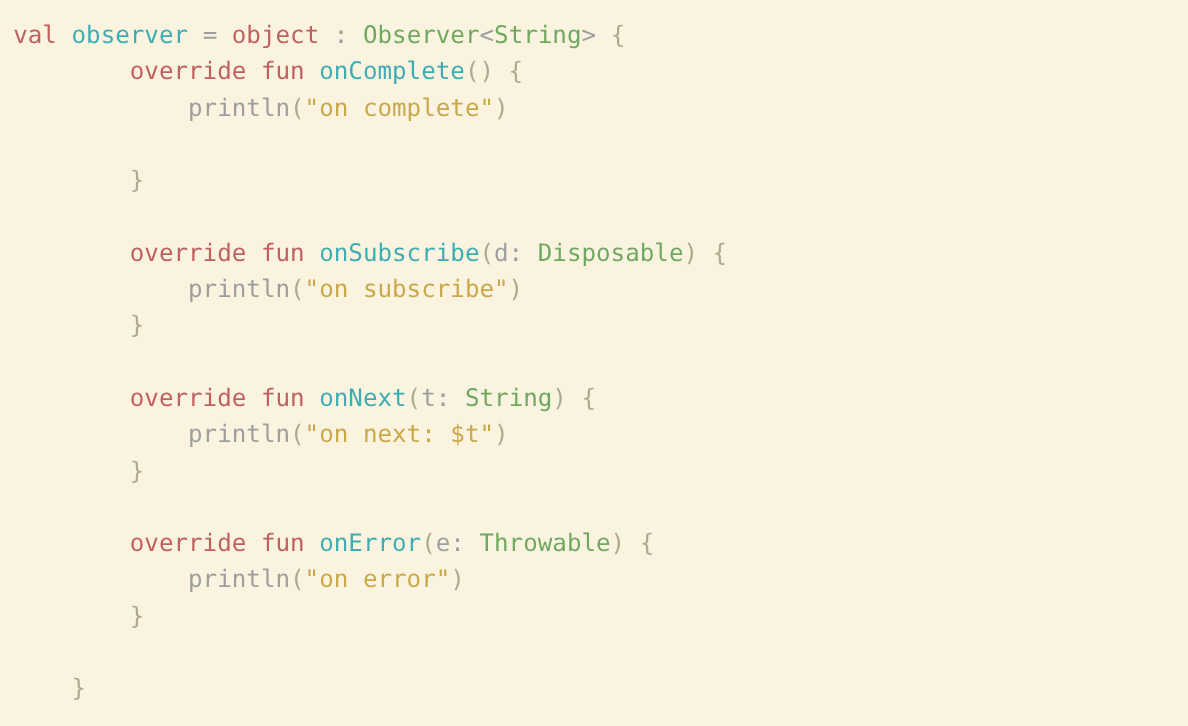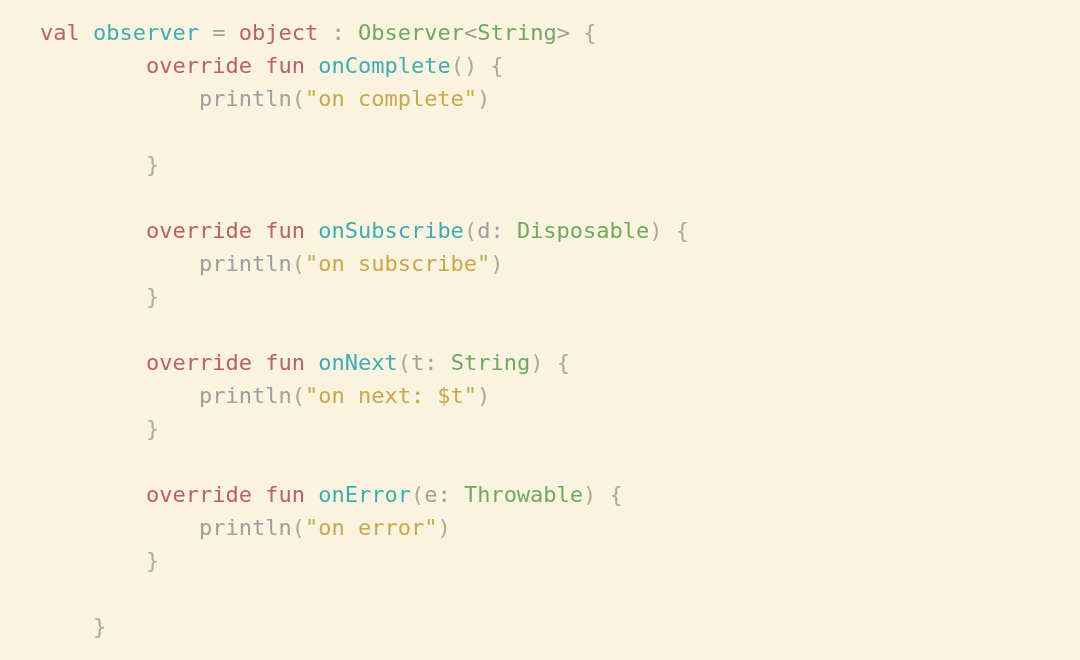--- a/index.html
+++ b/index.html
@@ -8,21 +8,21 @@
     width: 1080px;
     height: 660px;
     background: #faf3e0;
     font-family: "Consolas", "Menlo", "Monaco", "Courier New", monospace;
     font-size: 22px;
     line-height: 33px;
     overflow: hidden;
   }
   pre.code {
     margin: 0;
-    padding: 16px 40px;
+    padding: 16px 12px;
     white-space: pre;
     border-radius: 14px;
   }
   .kw    { color: #c06060; }          
   .name  { color: #3eadb3; }          
   .type  { color: #6fa85f; }          
   .op    { color: #9e9e9e; }          
   .punc  { color: #b0a98f; }          
   .str   { color: #caa84a; }          
   .call  { color: #9e9e9e; }          

